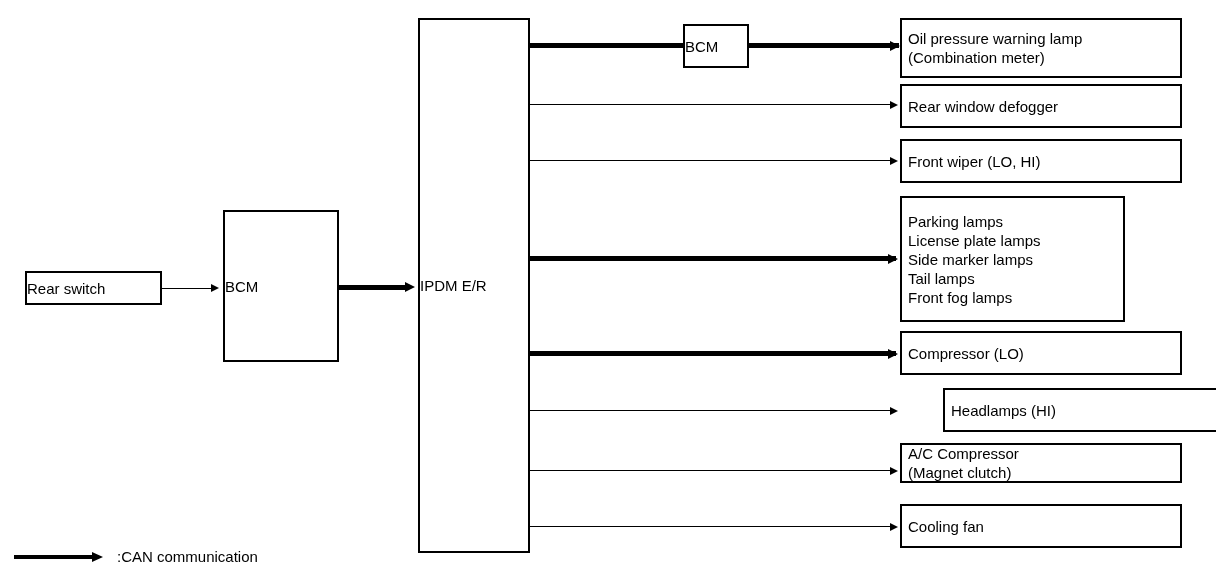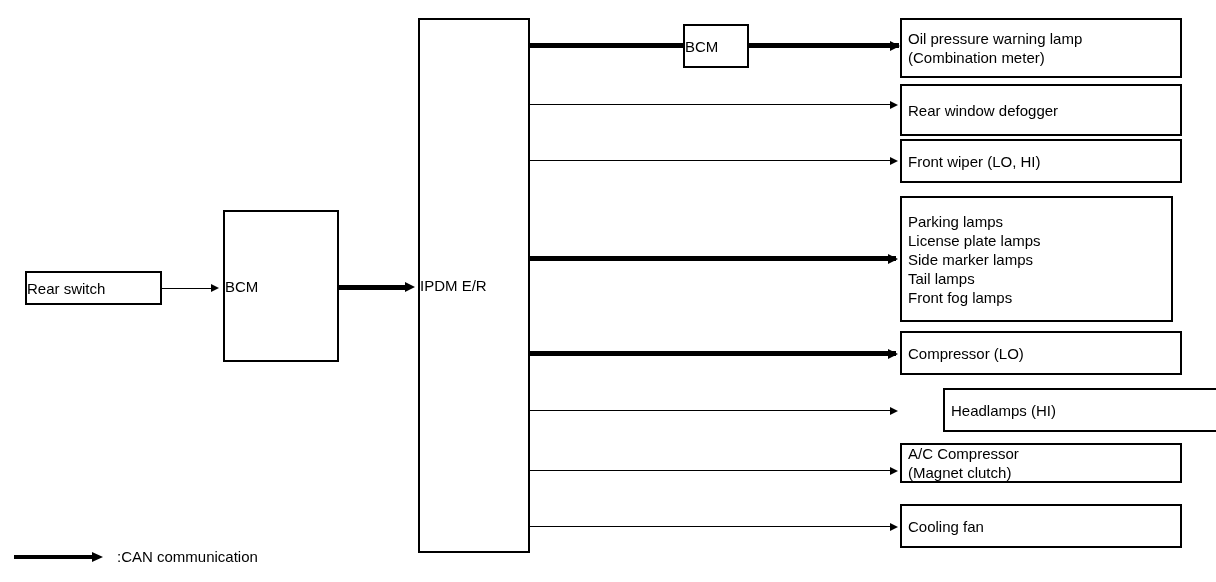--- a/index.html
+++ b/index.html
@@ -117,35 +117,35 @@
   <div class="arrow" style="left:890px; top:41px;"></div>
 
   <div class="box left" style="left:900px; top:18px; width:282px; height:60px;">
     <span class="label">Oil pressure warning lamp
 (Combination meter)</span>
   </div>
 
   <div class="line thin" style="left:528px; top:104px; width:368px;"></div>
   <div class="arrow small" style="left:890px; top:101px;"></div>
 
-  <div class="box left" style="left:900px; top:84px; width:282px; height:52px;">
+  <div class="box left" style="left:900px; top:84px; width:282px; height:44px;">
     <span class="label">Rear window defogger</span>
   </div>
 
   <div class="line thin" style="left:528px; top:160px; width:368px;"></div>
   <div class="arrow small" style="left:890px; top:157px;"></div>
 
   <div class="box left" style="left:900px; top:139px; width:282px; height:44px;">
     <span class="label">Front wiper (LO, HI)</span>
   </div>
 
   <div class="line thick" style="left:528px; top:256px; width:368px;"></div>
   <div class="arrow" style="left:888px; top:254px;"></div>
 
-  <div class="box left" style="left:900px; top:196px; width:273px; height:126px;">
+  <div class="box left" style="left:900px; top:196px; width:225px; height:126px;">
     <span class="label">Parking lamps
 License plate lamps
 Side marker lamps
 Tail lamps
 Front fog lamps</span>
   </div>
 
   <div class="line thick" style="left:528px; top:351px; width:368px;"></div>
   <div class="arrow" style="left:888px; top:349px;"></div>
 

